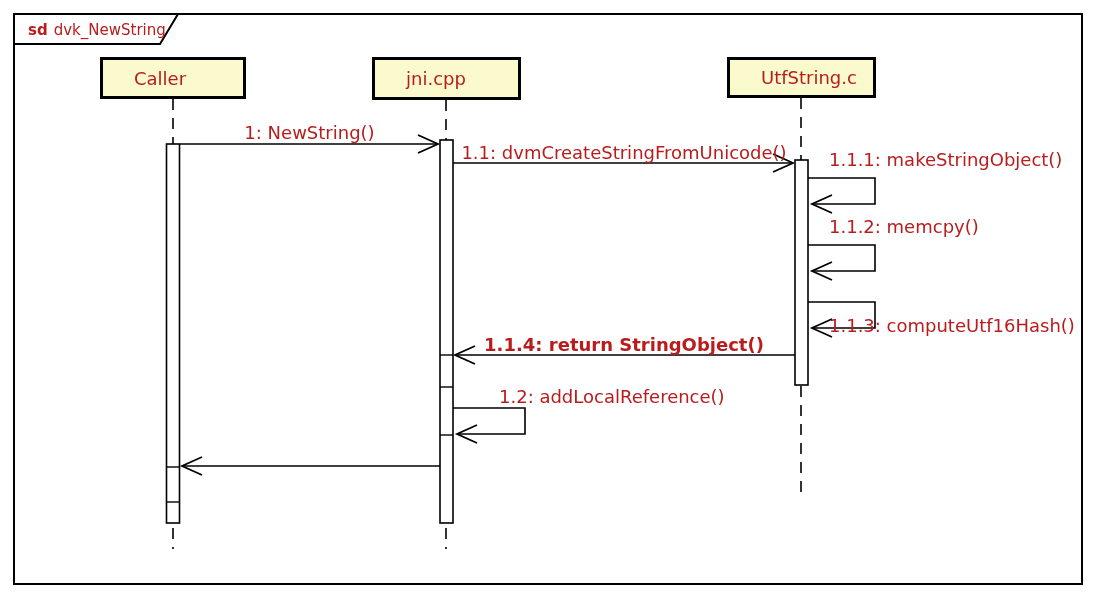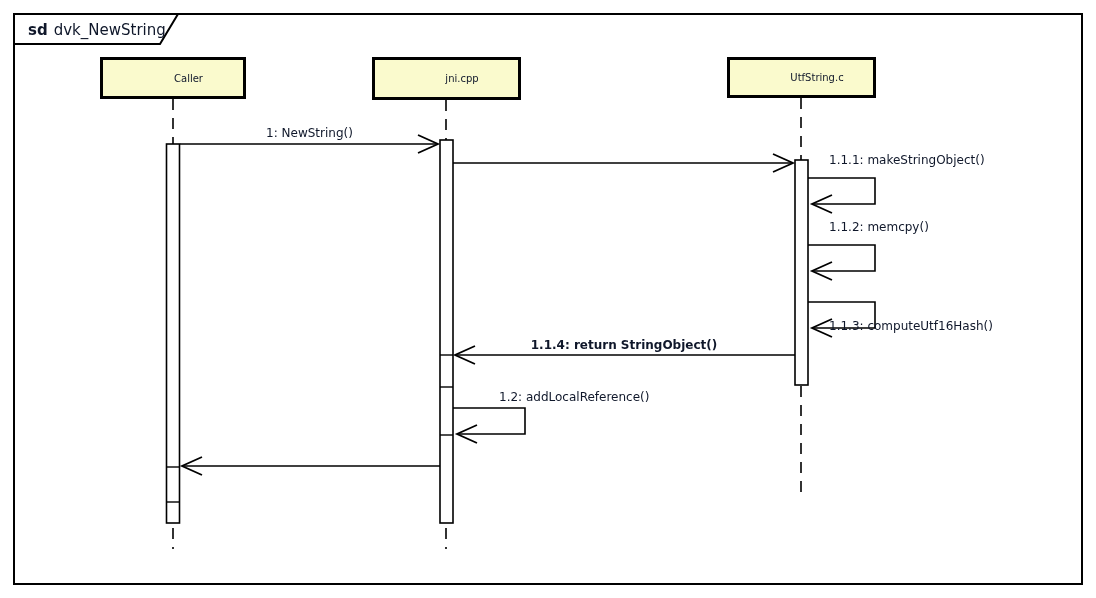--- a/index.html
+++ b/index.html
@@ -1,43 +1,43 @@
 <!DOCTYPE html>
 <html><head>
 <meta charset="utf-8">
 <style>
   html,body{margin:0;padding:0;background:#ffffff;}
   .canvas{
     position:relative;
     width:1096px;height:598px;
     background:#ffffff;
     font-family:"DejaVu Sans","Liberation Sans",sans-serif;
-    color:#0f172a;
+    color:#b91c1c;
     overflow:hidden;
   }
   .frame-border{
     position:absolute;left:13px;top:13px;width:1070px;height:572px;
     border:2px solid #000;box-sizing:border-box;background:transparent;
   }
   .frame-label-shape{position:absolute;left:13px;top:13px;}
   .frame-label-text{
     position:absolute;left:28px;top:19px;width:140px;height:22px;
     font-size:15px;line-height:22px;white-space:nowrap;
   }
   .frame-label-text .op{font-weight:bold;margin-right:6px;}
   .overlay{position:absolute;left:0;top:0;width:1096px;height:598px;}
   .head-box{
     position:absolute;box-sizing:border-box;
     border:3px solid #000;
-    display:flex;align-items:center;justify-content:center;
-    font-size:10px;
+    display:flex;align-items:center;
+    font-size:18px;
     padding-left:31px;
   }
   .msg-label{
-    position:absolute;font-size:12px;line-height:18px;white-space:nowrap;
+    position:absolute;font-size:18px;line-height:18px;white-space:nowrap;
   }
   .msg-label.center{text-align:center;}
 </style>
 </head>
 <body>
 
 <div class="canvas">
 
   <div class="frame-border"></div>
 
@@ -99,19 +99,20 @@
     <span>Caller</span>
   </div>
   <div class="head-box" style="left:727px;top:57px;width:149px;height:41px;background:#FAFACD;">
     <span>UtfString.c</span>
   </div>
   <div class="head-box" style="left:372px;top:57px;width:149px;height:43px;background:#FAFACD;">
     <span>jni.cpp</span>
   </div>
 
   <div class="msg-label center" style="left:180px;top:124px;width:259px;">1: NewString()</div>
+  <div class="msg-label center" style="left:453px;top:144px;width:342px;">1.1: dvmCreateStringFromUnicode()</div>
   <div class="msg-label" style="left:829px;top:151px;">1.1.1: makeStringObject()</div>
   <div class="msg-label" style="left:829px;top:218px;">1.1.2: memcpy()</div>
   <div class="msg-label" style="left:829px;top:284px;margin-top:33px;">1.1.3: computeUtf16Hash()</div>
   <div class="msg-label center" style="left:453px;top:336px;width:342px;font-weight:bold;">1.1.4: return StringObject()</div>
   <div class="msg-label" style="left:499px;top:388px;">1.2: addLocalReference()</div>
 
 </div>
 
 </body></html>

